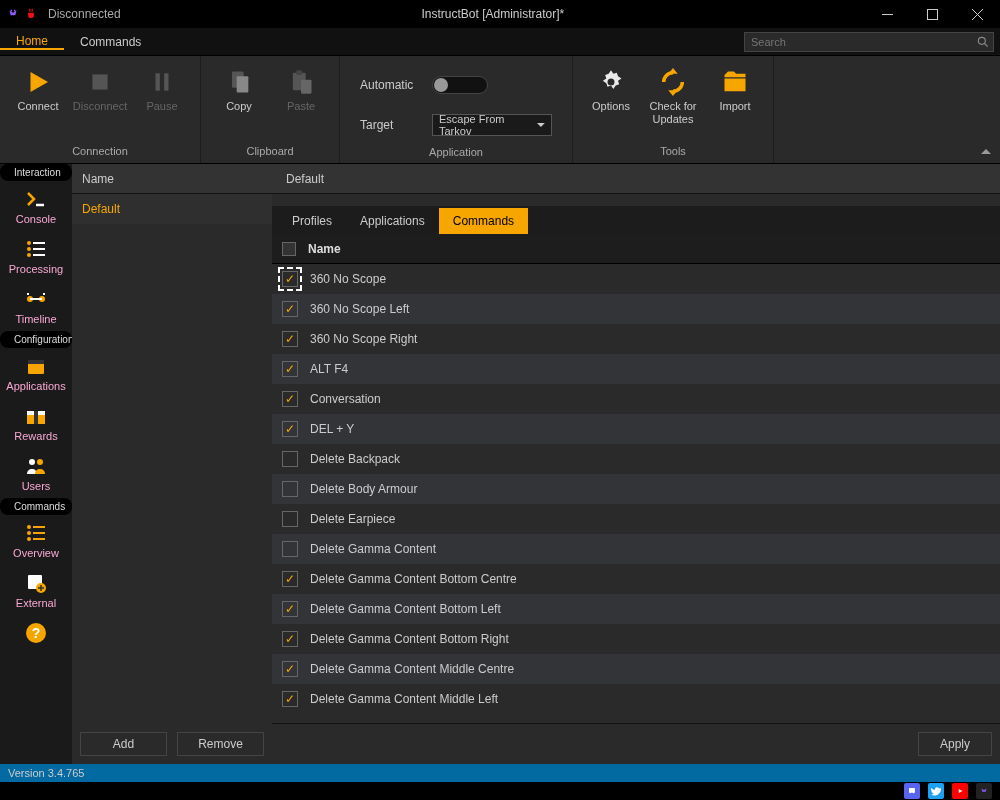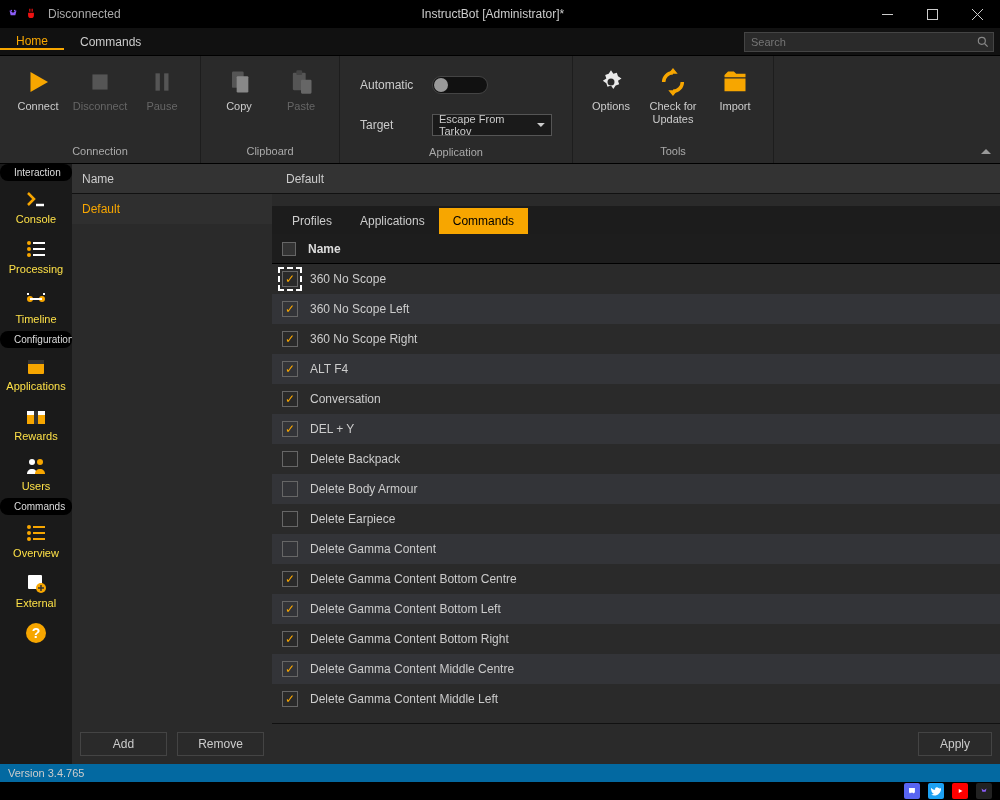--- a/index.html
+++ b/index.html
@@ -38,21 +38,21 @@
 .toggle .knob { position:absolute; left:1px; top:1px; width:14px; height:14px; border-radius:50%; background:#999; }
 .app-select { width:120px; height:22px; background:#1a1a1a; border:1px solid #555; color:#ccc; font-size:11px; display:flex; align-items:center; padding:0 6px; justify-content:space-between; }
 .ribbon .expand { position:absolute; right:8px; bottom:6px; width:12px; height:12px; }
 
 
 .main { display:flex; height:calc(800px - 28px - 28px - 108px - 18px - 18px); }
 
 
 .sidebar { width:72px; background:#1a1a1a; display:flex; flex-direction:column; overflow:hidden; }
 .sidebar .section { background:#000; padding:3px 14px; font-size:10px; color:#ddd;border-radius:8px; }
-.sidebar .nav { display:flex; flex-direction:column; align-items:center; padding:6px 0; gap:2px; color:#fde047; }
+.sidebar .nav { display:flex; flex-direction:column; align-items:center; padding:6px 0; gap:2px; color:#f9a8d4; }
 .sidebar .nav.active { background:#2f2f2f; }
 .sidebar .nav .ico { width:28px; height:24px; }
 .sidebar .nav .txt { font-size:11px; }
 
 
 .namelist { width:200px; background:#2a2a2a; display:flex; flex-direction:column; }
 .namelist .hdr { height:30px; background:#333; display:flex; align-items:center; padding:0 10px; color:#ccc; border-bottom:1px solid #111; }
 .namelist .item { padding:8px 10px; color:#f7a600; background:#2f2f2f; }
 .namelist .spacer { flex:1; }
 .namelist .footer { display:flex; gap:10px; padding:8px; }

